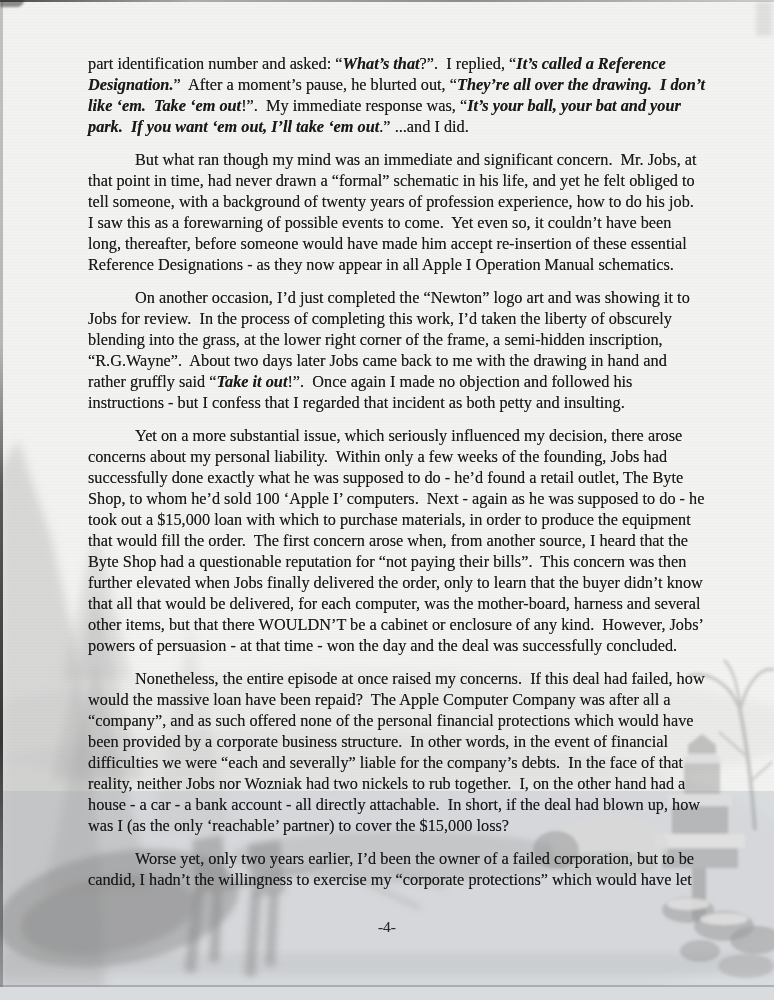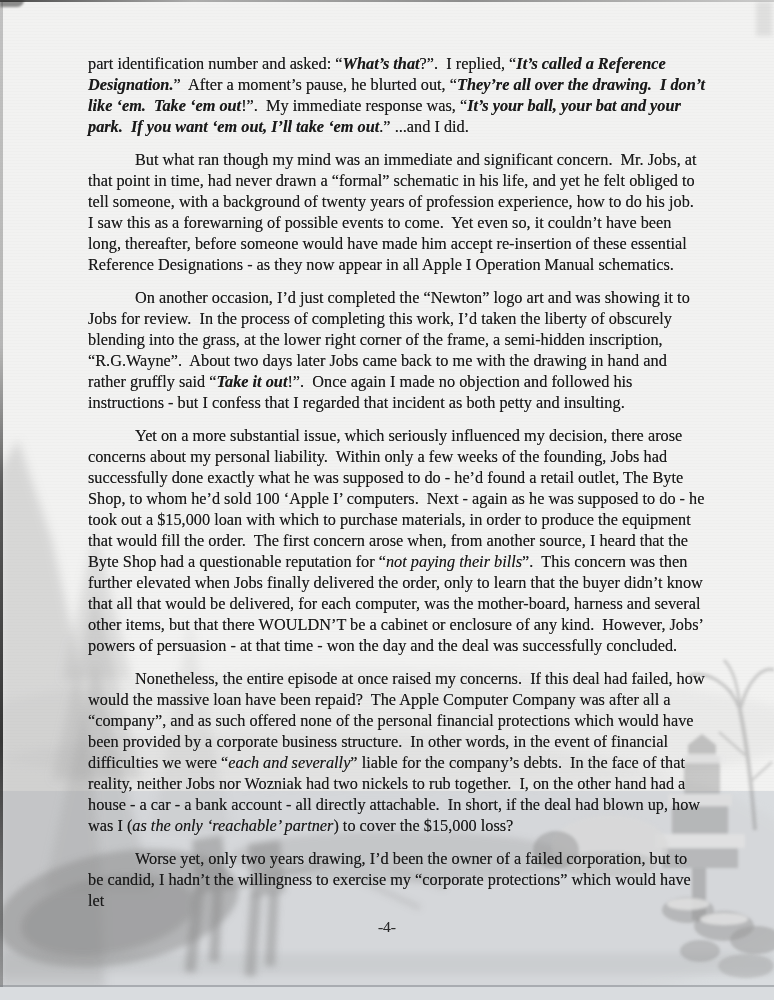--- a/index.html
+++ b/index.html
@@ -25,21 +25,21 @@
     background:linear-gradient(180deg, rgba(70,70,70,.28), rgba(70,70,70,.34) 35%, rgba(35,35,35,.72) 50%, rgba(25,25,25,.85) 75%, rgba(95,95,95,.5) 99%);}
   .edge-bottom{position:absolute;top:985px;left:0;width:774px;height:2px;background:rgba(125,130,135,.5);}
   .text-block{
     position:absolute;left:88px;top:53px;width:618px;
     font-size:16.3px;line-height:21px;color:#1a1a1a;
     text-shadow:0 0 .5px rgba(25,25,25,.6);
   }
   .para{margin:0 0 12px 0;white-space:pre-wrap;}
   .para.ind{text-indent:47px;}
   .bi{font-weight:bold;font-style:italic;}
-  .it{font-style:italic;margin-top:28px;}
+  .it{margin-top:28px;}
   .page-number{
     position:absolute;top:918px;left:0;width:774px;text-align:center;
     font-size:15.5px;color:#2a2a2a;text-shadow:0 0 .5px rgba(25,25,25,.55);
   }
 </style>
 </head>
 <body>
 
 <div class="page">
 
@@ -120,21 +120,21 @@
       <path d="M732,282 L716,270" stroke-width="1.8"></path>
     </g>
   </svg>
 
   <div class="text-block">
       <p class="para"><span class="">part identification number and asked: “</span><span class="bi">What’s that</span><span class="">?”.  I replied, “</span><span class="bi">It’s called a Reference Designation.</span><span class="">”  After a moment’s pause, he blurted out, “</span><span class="bi">They’re all over the drawing.  I don’t like ‘em.  Take ‘em out</span><span class="">!”.  My immediate response was, “</span><span class="bi">It’s your ball, your bat and your park.  If you want ‘em out, I’ll take ‘em out</span><span class="">.” ...and I did.</span></p>
       <p class="para ind"><span class="">But what ran though my mind was an immediate and significant concern.  Mr. Jobs, at that point in time, had never drawn a “formal” schematic in his life, and yet he felt obliged to tell someone, with a background of twenty years of profession experience, how to do his job.  I saw this as a forewarning of possible events to come.  Yet even so, it couldn’t have been long, thereafter, before someone would have made him accept re-insertion of these essential Reference Designations - as they now appear in all Apple I Operation Manual schematics.</span></p>
       <p class="para ind"><span class="">On another occasion, I’d just completed the “Newton” logo art and was showing it to Jobs for review.  In the process of completing this work, I’d taken the liberty of obscurely blending into the grass, at the lower right corner of the frame, a semi-hidden inscription, “R.G.Wayne”.  About two days later Jobs came back to me with the drawing in hand and rather gruffly said “</span><span class="bi">Take it out</span><span class="">!”.  Once again I made no objection and followed his instructions - but I confess that I regarded that incident as both petty and insulting.</span></p>
       <p class="para ind"><span class="">Yet on a more substantial issue, which seriously influenced my decision, there arose concerns about my personal liability.  Within only a few weeks of the founding, Jobs had successfully done exactly what he was supposed to do - he’d found a retail outlet, The Byte Shop, to whom he’d sold 100 ‘Apple I’ computers.  Next - again as he was supposed to do - he took out a $15,000 loan with which to purchase materials, in order to produce the equipment that would fill the order.  The first concern arose when, from another source, I heard that the Byte Shop had a questionable reputation for “</span><span class="it">not paying their bills</span><span class="">”.  This concern was then further elevated when Jobs finally delivered the order, only to learn that the buyer didn’t know that all that would be delivered, for each computer, was the mother-board, harness and several other items, but that there WOULDN’T be a cabinet or enclosure of any kind.  However, Jobs’ powers of persuasion - at that time - won the day and the deal was successfully concluded.</span></p>
       <p class="para ind"><span class="">Nonetheless, the entire episode at once raised my concerns.  If this deal had failed, how would the massive loan have been repaid?  The Apple Computer Company was after all a “company”, and as such offered none of the personal financial protections which would have been provided by a corporate business structure.  In other words, in the event of financial difficulties we were “</span><span class="it">each and severally</span><span class="">” liable for the company’s debts.  In the face of that reality, neither Jobs nor Wozniak had two nickels to rub together.  I, on the other hand had a house - a car - a bank account - all directly attachable.  In short, if the deal had blown up, how was I (</span><span class="it">as the only ‘reachable’ partner</span><span class="">) to cover the $15,000 loss?</span></p>
-      <p class="para ind"><span class="">Worse yet, only two years drawing, I’d been the owner of a failed corporation, but to be candid, I hadn’t the willingness to exercise my “corporate protections” which would have let</span></p>
+      <p class="para ind"><span class="">Worse yet, only two years earlier, I’d been the owner of a failed corporation, but to be candid, I hadn’t the willingness to exercise my “corporate protections” which would have let</span></p>
     </div>
 
   <div class="page-number">-4-</div>
 
   <div class="edge-top"></div>
   <div class="corner-mark"></div>
   <div class="smudge-tr"></div>
   <div class="edge-left"></div>
   <div class="edge-bottom"></div>
 </div>

